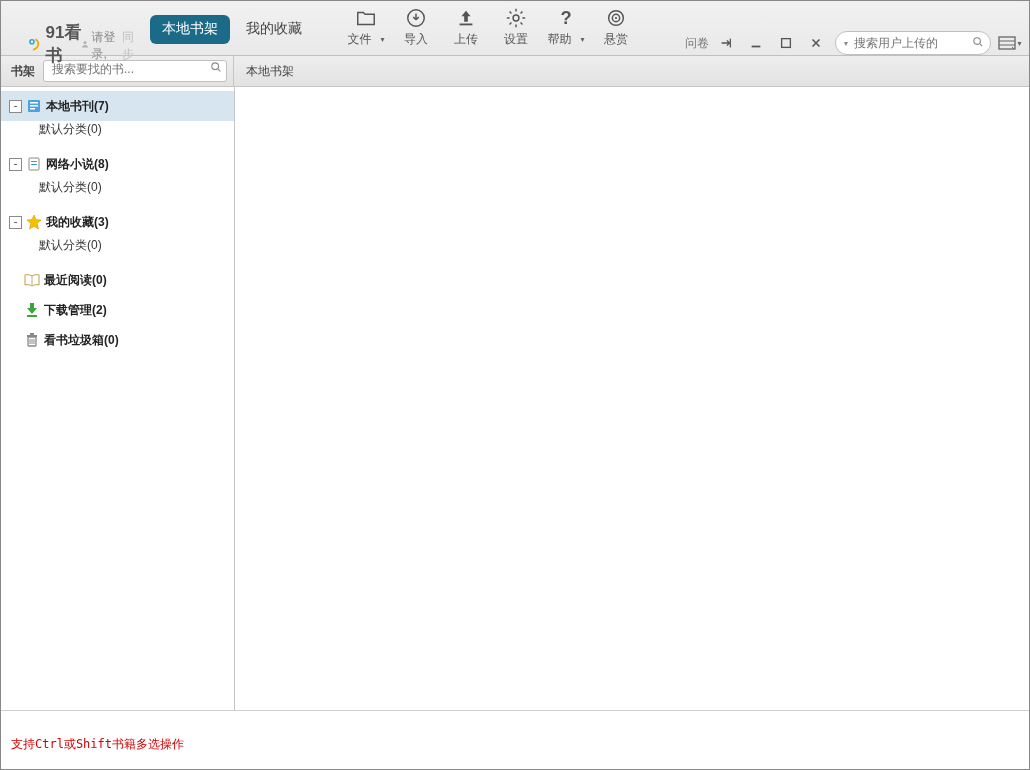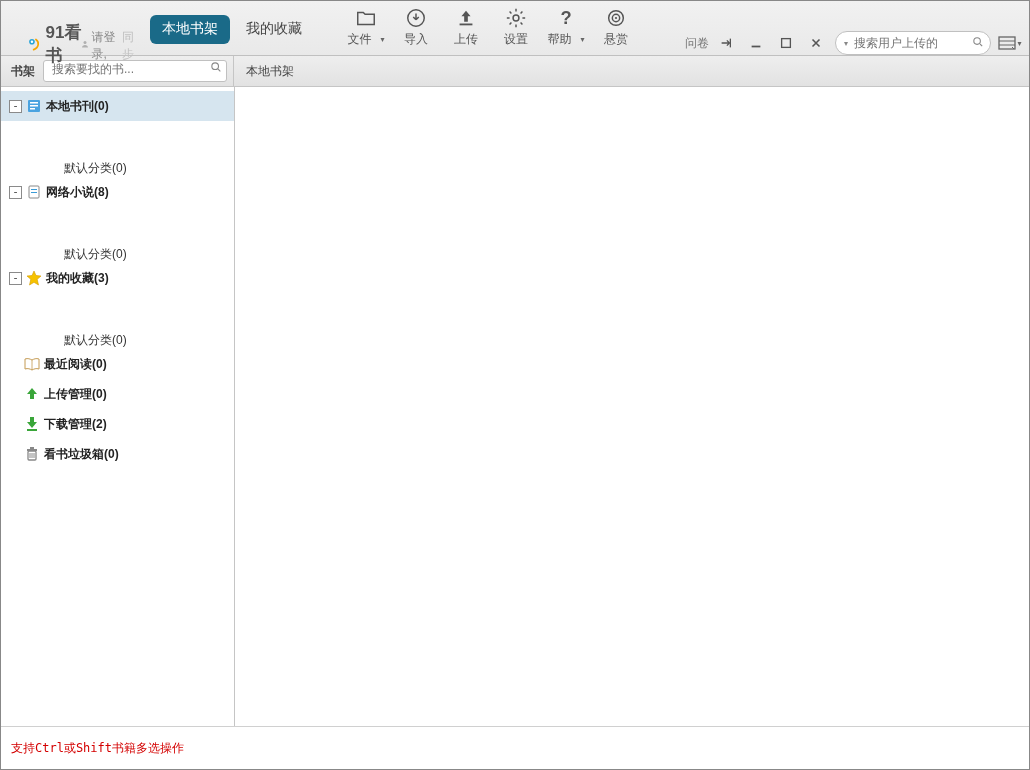--- a/index.html
+++ b/index.html
@@ -303,34 +303,33 @@
     display: flex;
     align-items: center;
     justify-content: center;
   }
   .node-label {
     font-weight: bold;
   }
   .tree-child {
     height: 28px;
     display: flex;
-    align-items: flex-end;
-    padding-left: 63px;
+    align-items: flex-start;
+    padding-left: 38px;
     color: #333;
     cursor: pointer;
-    margin-top: 28px;
   }
 
   
   .footer {
     height: 26px;
     border-top: 1px solid #d0d0d0;
     display: flex;
-    align-items: center;
-    padding: 8px 10px;
+    align-items: flex-end;
+    padding: 16px 10px;
     background: #fff;
   }
   .footer .hint {
     color: #d40000;
     font-family: "SimSun", monospace;
     font-size: 12px;
   }
 
   svg { display: block; }
 </style>
@@ -511,21 +510,21 @@
         <div class="tree-row selected">
           <span class="expander">-</span>
           <span class="node-icon">
             <svg viewBox="0 0 16 16">
                 <rect x="2" y="2" width="12" height="12" rx="1" fill="#4aa3e0"></rect>
                 <rect x="4" y="4" width="8" height="1.5" fill="#fff"></rect>
                 <rect x="4" y="7" width="8" height="1.5" fill="#fff"></rect>
                 <rect x="4" y="10" width="5" height="1.5" fill="#fff"></rect>
               </svg>
           </span>
-          <span class="node-label">本地书刊(0)</span>
+          <span class="node-label">本地书刊(7)</span>
         </div>
         <div class="tree-child">
           <span>默认分类(0)</span>
         </div>
 
         <div class="tree-row">
           <span class="expander">-</span>
           <span class="node-icon">
             <svg viewBox="0 0 16 16">
                 <rect x="3" y="2" width="10" height="12" rx="1" fill="#fff" stroke="#888" stroke-width="1"></rect>
@@ -556,29 +555,20 @@
           <span class="expander placeholder">-</span>
           <span class="node-icon">
             <svg viewBox="0 0 16 16">
                 <path d="M1 3c3-1 5 0 7 1 2-1 4-2 7-1v10c-3-1-5 0-7 1-2-1-4-2-7-1z" fill="#fff" stroke="#c49a52" stroke-width="1"></path>
                 <path d="M8 4v10" stroke="#c49a52" stroke-width="0.8"></path>
               </svg>
           </span>
           <span class="node-label">最近阅读(0)</span>
         </div>
 
-        <div class="tree-row">
-          <span class="expander placeholder">-</span>
-          <span class="node-icon">
-            <svg viewBox="0 0 16 16">
-                <path d="M8 2l5 6h-3v5H6V8H3z" fill="#3aa63a"></path>
-              </svg>
-          </span>
-          <span class="node-label">上传管理(0)</span>
-        </div>
 
         <div class="tree-row">
           <span class="expander placeholder">-</span>
           <span class="node-icon">
             <svg viewBox="0 0 16 16">
                 <path d="M8 12L3 6h3V1h4v5h3z" fill="#3aa63a"></path>
                 <rect x="3" y="13" width="10" height="2" fill="#3aa63a"></rect>
               </svg>
           </span>
           <span class="node-label">下载管理(2)</span>

